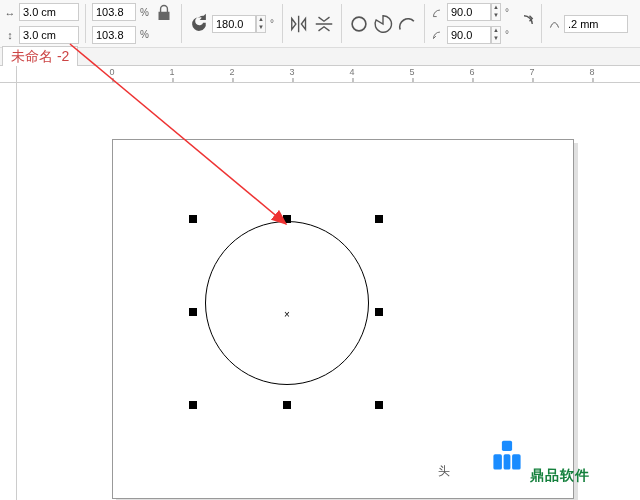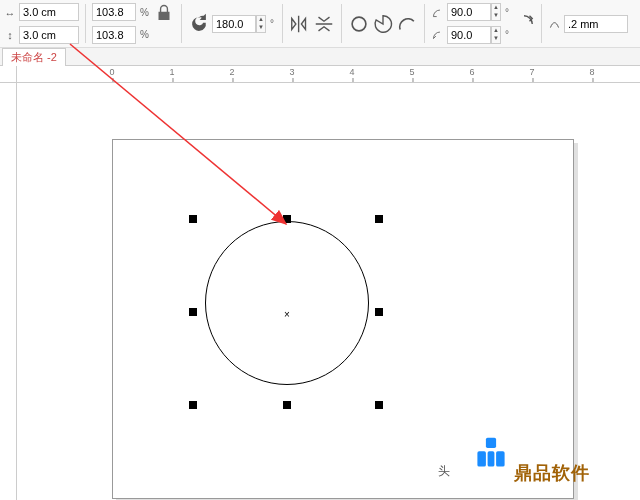--- a/index.html
+++ b/index.html
@@ -13,41 +13,41 @@
   .inp { border: 1px solid #ccc; background: #fff; font-size: 11px; padding: 1px 3px; width: 60px; height: 18px; }
   .inp.sm { width: 44px; }
   .unit { font-size: 10px; color: #666; padding: 0 2px; }
   .sep { width: 1px; background: #d5d5d5; margin: 2px 4px; }
   .btn { width: 22px; height: 22px; display: flex; align-items: center; justify-content: center; cursor: pointer; border-radius: 2px; }
   .spin { display: flex; flex-direction: column; width: 10px; height: 18px; border: 1px solid #ccc; }
   .spin div { flex:1; font-size:6px; text-align:center; line-height:7px; color:#555; }
   .wspin { display:flex; align-items:center; }
   
   .tabbar { height: 18px; background: #f4f4f4; border-bottom: 1px solid #ccc; display: flex; align-items: center; padding-left: 2px; }
-  .tab { font-size: 11px; padding: 1px 8px; color: #c44; background: #fff; border: 1px solid #ccc; border-bottom: none; }
+  .tab { font-size: 14px; padding: 1px 8px; color: #c44; background: #fff; border: 1px solid #ccc; border-bottom: none; }
   
   .ruler-h { height: 17px; background: #fff; border-bottom: 1px solid #ccc; position: relative; margin-left: 17px; overflow:hidden;}
   .ruler-v { width: 17px; background: #fff; border-right: 1px solid #ccc; position: absolute; left: 0; top: 83px; bottom: 0; overflow:hidden;}
   .corner { position:absolute; left:0; top:66px; width:17px; height:17px; background:#fff; border-right:1px solid #ccc; border-bottom:1px solid #ccc;}
   .tick { position: absolute; font-size: 9px; color: #777; }
   .tick.h { top: 1px; transform: translateX(-50%); }
   .tick.h::after { content:""; position:absolute; bottom:-6px; left:50%; width:1px; height:5px; background:#888;}
   
   .canvas-area { position: absolute; left: 17px; right: 0; top: 83px; bottom: 0; background: #fff; }
   .page { position: absolute; left: 95px; top: 56px; width: 462px; height: 360px; background: #fff; border: 1px solid #999; box-shadow: 4px 4px 0 rgba(0,0,0,0.12); }
   
   .circle { position: absolute; border: 1.2px solid #000; border-radius: 50%; left: 270px; top: 220px; width: 164px; height: 164px; transform: translate(-50%,-50%); }
   .handle { position: absolute; width: 8px; height: 8px; background: #000; }
   .center-x { position: absolute; color: #000; font-size: 10px; transform: translate(-50%,-50%); }
   
   .arrow-line { position: absolute; pointer-events:none; }
   
   .watermark { position: absolute; right: 50px; bottom: 15px; display: flex; align-items: center; gap: 6px; }
   .wm-icon { width: 34px; height: 34px; }
-  .wm-text { font-size: 18px; font-weight: bold; color: #a16207; letter-spacing: 1px; margin-top: 41px; }
+  .wm-text { font-size: 14px; font-weight: bold; color: #15803d; letter-spacing: 1px; margin-top: 41px; }
   .wm-small { position: absolute; right: 190px; bottom: 20px; font-size: 12px; color: #555; }
 </style>
 </head>
 <body>
 
 <div class="toolbar">
   <div class="tcol">
     <div class="trow">
       <span class="ticon">↔</span>
       <input class="inp" value="3.0 cm" style="">

